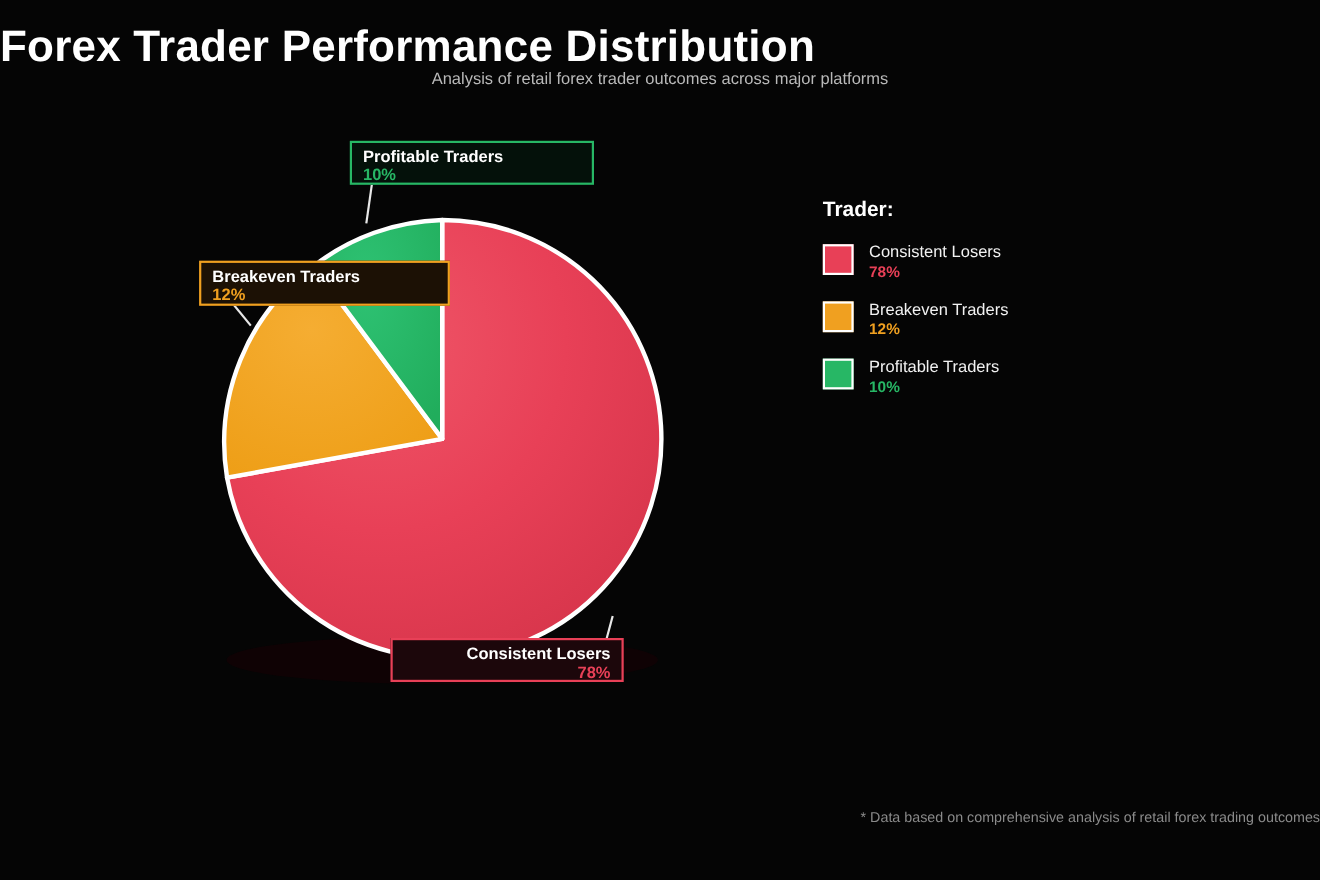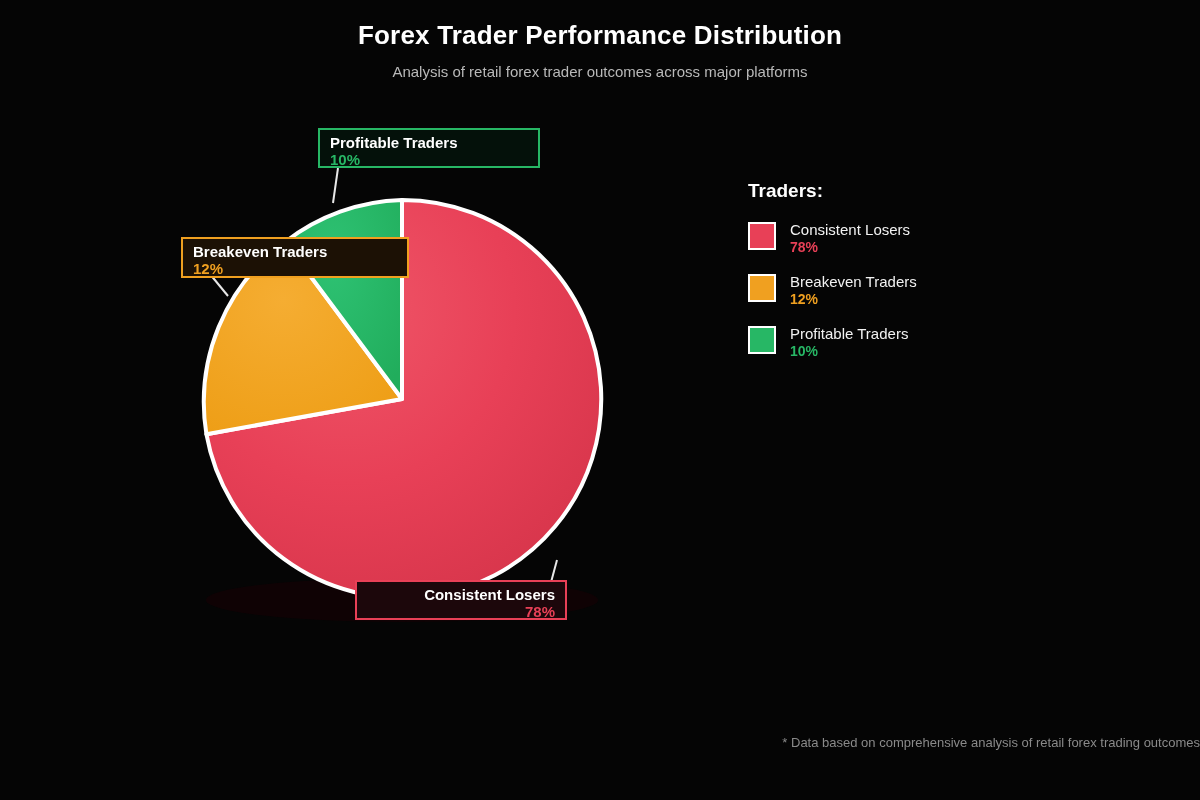--- a/index.html
+++ b/index.html
@@ -15,23 +15,22 @@
     font-family: "Liberation Sans", sans-serif;
     background: #050505;
   }
 
   
   #chart-title {
     position: absolute;
     top: 20px;
     left: 0;
     width: 1200px;
-    text-align: center;
     color: #ffffff;
-    font-size: 26px;
+    font-size: 40px;
     font-weight: bold;
     letter-spacing: 0.2px;
   }
   #chart-subtitle {
     position: absolute;
     top: 63px;
     left: 0;
     width: 1200px;
     text-align: center;
     color: #b9b9b9;
@@ -220,21 +219,21 @@
   <span class="callout-value">78%</span>
 </div>
 
 <svg id="leader-svg" width="1200" height="800">
   <line x1="338" y1="168" x2="333" y2="203" stroke="#e8e8e8" stroke-width="2"></line>
   <line x1="205" y1="268" x2="228" y2="296" stroke="#e8e8e8" stroke-width="2"></line>
   <line x1="557" y1="560" x2="543" y2="612" stroke="#e8e8e8" stroke-width="2"></line>
 </svg>
 
 <div id="legend">
-  <div id="legend-title">Traders:</div>
+  <div id="legend-title">Trader:</div>
 
   <div class="legend-item">
     <span class="legend-swatch" style="background:#e84057;"></span>
     <span class="legend-text">
       <span class="legend-label">Consistent Losers</span>
       <span class="legend-value" style="color:#e84057;">78%</span>
     </span>
   </div>
 
   <div class="legend-item">

